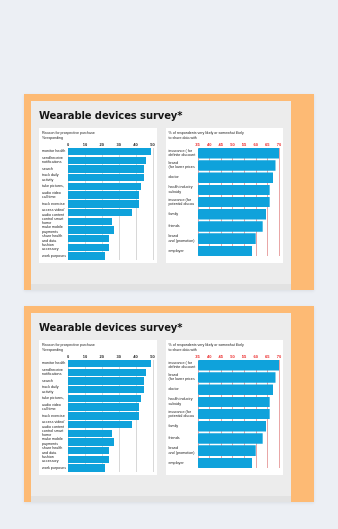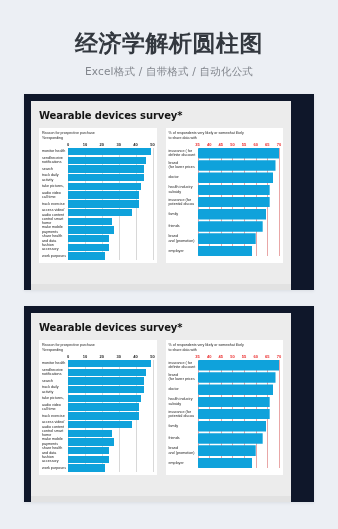--- a/index.html
+++ b/index.html
@@ -29,21 +29,21 @@
     font-weight: 400;
     letter-spacing: 0.2px;
     font-family: "DejaVu Sans", sans-serif;
   }
 
   
   .card {
     position: absolute;
     left: 24px;
     width: 290px;
-    background: #0f172a;
+    background: #fdba74;
     box-shadow: 0 1px 3px rgba(60,70,90,0.10);
     padding: 7px 23px 0 7px;
   }
   .card-1 { top: 94px; height: 196px; }
   .card-2 { top: 306px; height: 196px; }
 
   .sheet {
     background: #ececec;
     width: 100%;
     height: 100%;
@@ -133,24 +133,20 @@
     left: 0; right: 0; bottom: 0;
     height: 6px;
     background: #e2e2e2;
   }
 </style>
 </head>
 <body>
 
 <div class="page">
 
-  <div class="poster-head">
-    <div class="poster-title">经济学解析圆柱图</div>
-    <div class="poster-sub">Excel格式 / 自带格式 / 自动化公式</div>
-  </div>
 
   <div class="card card-1">
     <div class="sheet">
       <div class="sheet-title">Wearable devices  survey*</div>
       <div class="charts-row">
         <div class="chart-panel panel-left">
             <div class="panel-caption">Reason for prospective purchase
 %responding</div>
             <div class="axis-row">
               <div class="axis-spacer" style="width: 26px;"></div>

